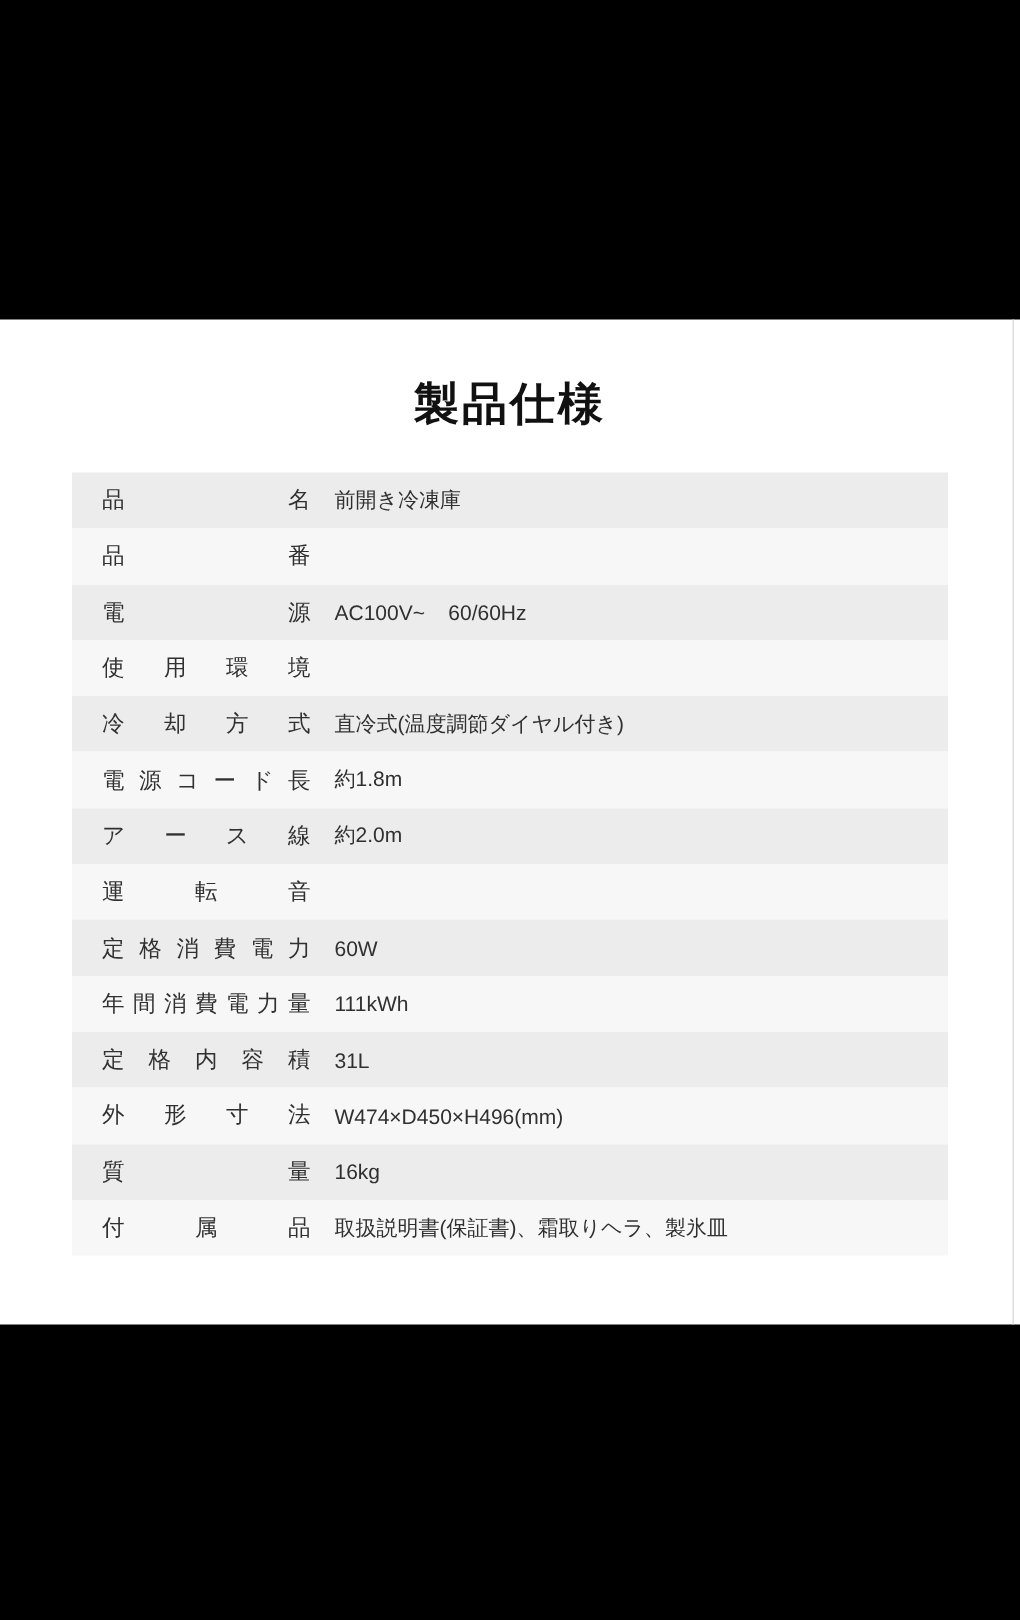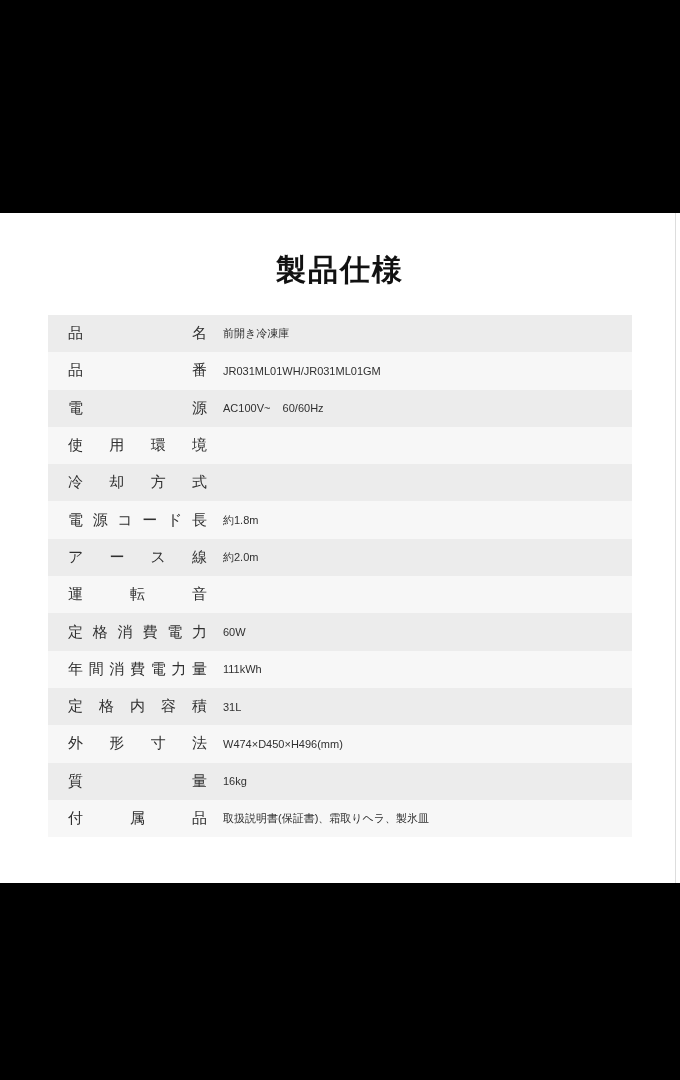--- a/index.html
+++ b/index.html
@@ -57,21 +57,21 @@
   .spec-label {
     width: 139px;
     flex: 0 0 139px;
     display: flex;
     justify-content: space-between;
     font-size: 15px;
     color: #303030;
   }
   .spec-value {
     margin-left: 16px;
-    font-size: 11px;
+    font-size: 14px;
     color: #303030;
     white-space: pre;
   }
 
   .edge-line {
     position: absolute;
     top: 0;
     right: 4px;
     width: 1px;
     height: 100%;
@@ -92,21 +92,20 @@
           <span>品</span>
           <span>名</span>
         </div>
         <div class="spec-value">前開き冷凍庫</div>
       </div>
       <div class="spec-row">
         <div class="spec-label">
           <span>品</span>
           <span>番</span>
         </div>
-        <div class="spec-value">JR031ML01WH/JR031ML01GM</div>
       </div>
       <div class="spec-row">
         <div class="spec-label">
           <span>電</span>
           <span>源</span>
         </div>
         <div class="spec-value">AC100V~    60/60Hz</div>
       </div>
       <div class="spec-row">
         <div class="spec-label">
@@ -116,20 +115,21 @@
           <span>境</span>
         </div>
       </div>
       <div class="spec-row">
         <div class="spec-label">
           <span>冷</span>
           <span>却</span>
           <span>方</span>
           <span>式</span>
         </div>
+        <div class="spec-value">直冷式(温度調節ダイヤル付き)</div>
       </div>
       <div class="spec-row">
         <div class="spec-label">
           <span>電</span>
           <span>源</span>
           <span>コ</span>
           <span>ー</span>
           <span>ド</span>
           <span>長</span>
         </div>

